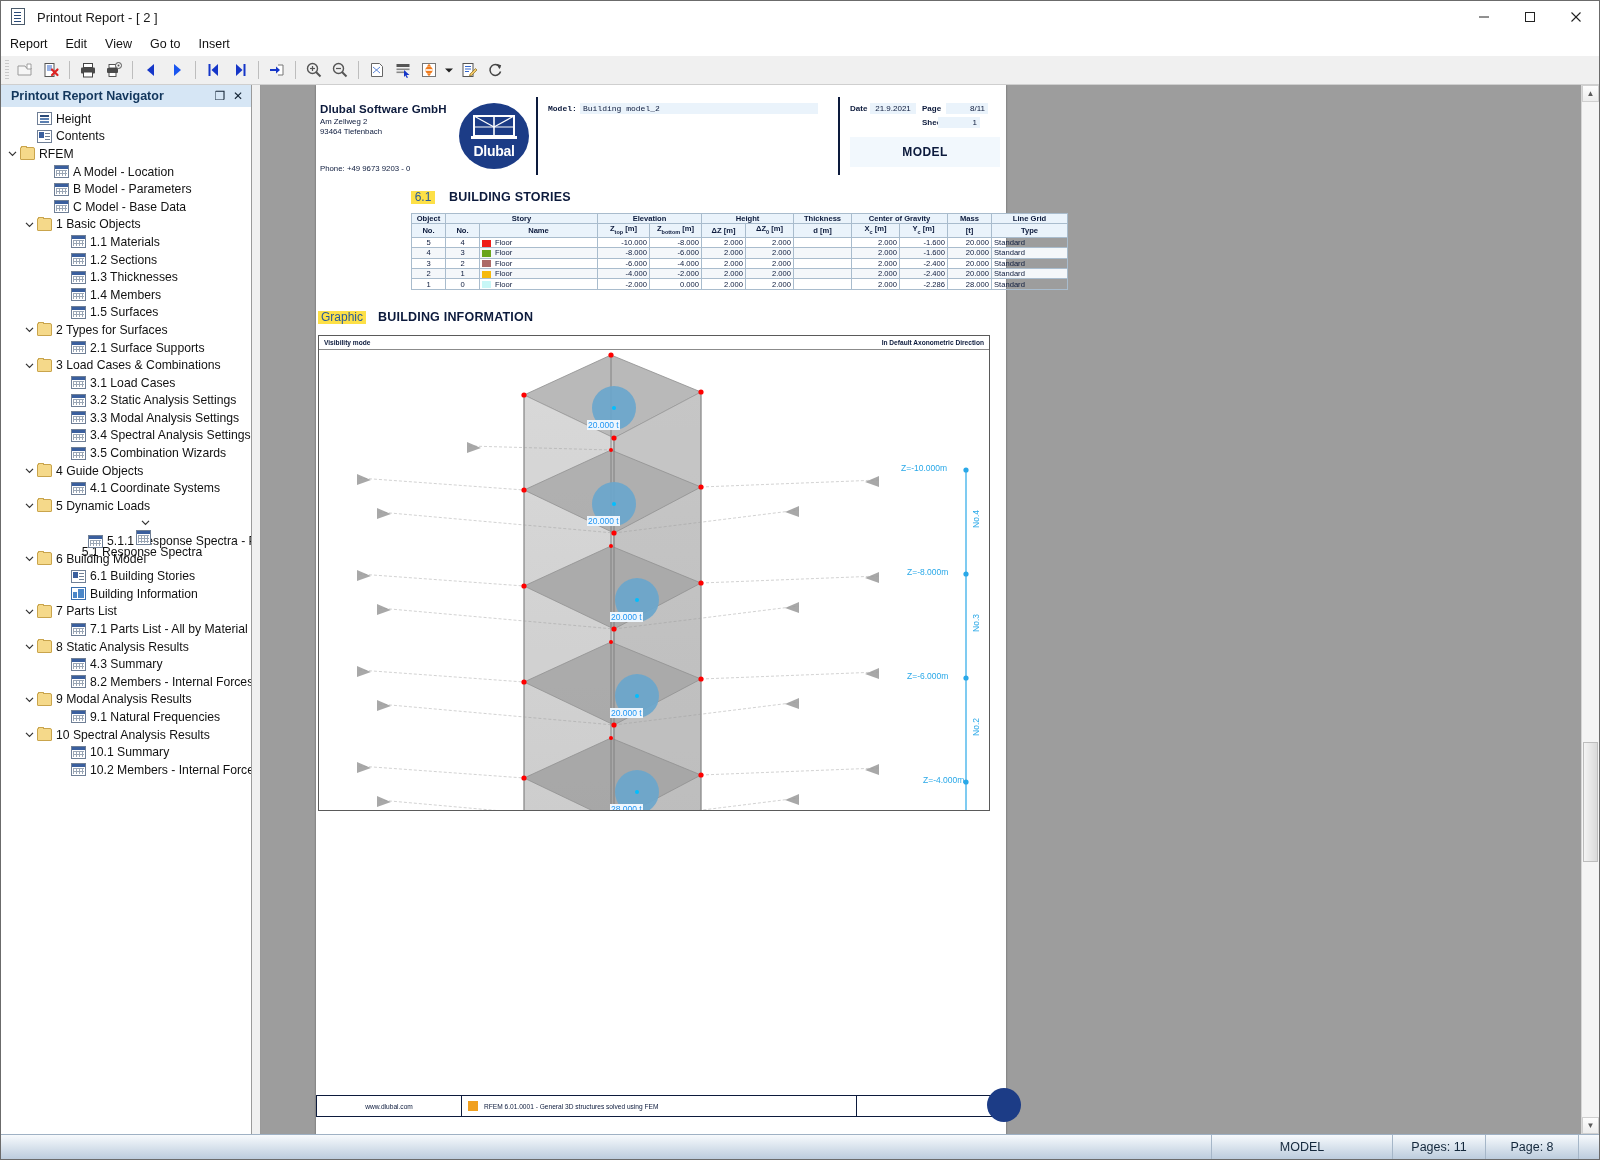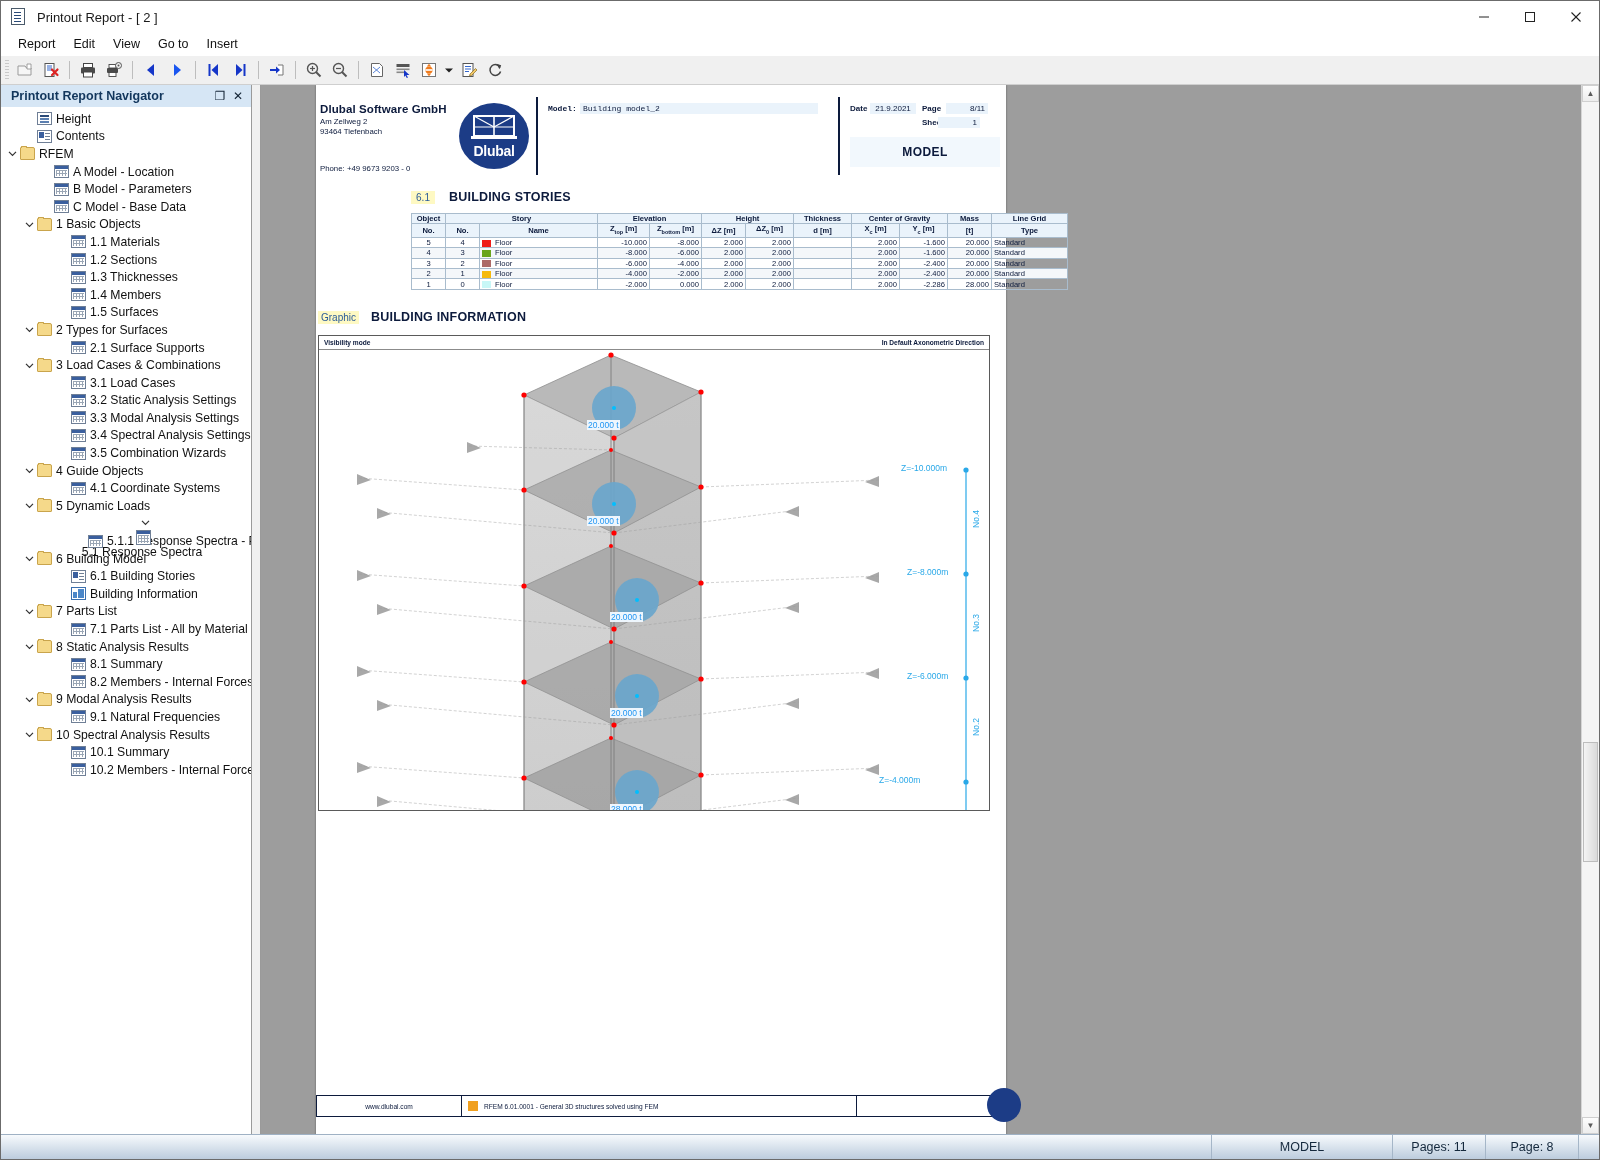--- a/index.html
+++ b/index.html
@@ -15,21 +15,21 @@
   .titlebar{height:32px;background:#ffffff;display:flex;align-items:center;flex:0 0 auto;}
   .titlebar .tb-icon{width:18px;height:18px;margin-left:10px;margin-right:8px;position:relative;}
   .doc-glyph{width:14px;height:17px;border:1px solid #4a5a6a;background:#fff;position:relative;box-sizing:border-box;}
   .doc-glyph:before{content:"";position:absolute;left:2px;right:3px;top:3px;height:1px;background:#2a4a78;box-shadow:0 3px 0 #2a4a78,0 6px 0 #2a4a78,0 9px 0 #2a4a78;}
   .titlebar .tb-title{font-size:13px;color:#1a1a1a;}
   .tb-spacer{flex:1;}
   .tb-btn{width:46px;height:31px;display:flex;align-items:center;justify-content:center;cursor:default;}
   .tb-btn svg{display:block;}
 
   
-  .menubar{height:22px;background:#fff;display:flex;align-items:center;padding-left:8px;flex:0 0 auto;border-bottom:1px solid #fff;}
+  .menubar{height:22px;background:#fff;display:flex;align-items:center;flex:0 0 auto;border-bottom:1px solid #fff;}
   .menubar .mi{font-size:12.5px;padding:2px 9px;color:#111;cursor:default;}
 
   
   .toolbar{height:28px;background:#f0f0f0;display:flex;align-items:center;padding-left:4px;flex:0 0 auto;border-bottom:1px solid #cfcfcf;}
   .tool{width:26px;height:24px;display:flex;align-items:center;justify-content:center;cursor:default;}
   .tsep{width:1px;height:18px;background:#bdbdbd;margin:0 5px;}
   .grip{width:4px;height:20px;margin-right:3px;
      background-image:linear-gradient(#b8b8b8 1px,transparent 1px);background-size:2px 3px;opacity:.7;}
 
   
@@ -95,21 +95,21 @@
   .dlubal-logo{position:absolute;left:143px;top:6px;width:70px;height:66px;border-radius:50%;background:#1c3c86;display:flex;flex-direction:column;align-items:center;justify-content:center;}
   .dl-text{color:#fff;font-weight:bold;font-size:14px;margin-top:2px;letter-spacing:-.3px;}
   .rh-mid{left:224px;top:0;width:300px;height:78px;border-right:2px solid #0c1a3c;font-family:Liberation Mono, monospace;}
   .rh-lbl{font-size:8px;color:#0c1a3c;font-weight:bold;}
   .rh-field{background:#eaf3fb;height:11px;font-size:8px;color:#0c1a3c;padding:1px 3px;box-sizing:border-box;display:flex;align-items:center;}
   .rh-right{left:528px;top:0;width:162px;height:78px;}
   .model-box{position:absolute;left:0;top:40px;width:150px;height:30px;background:#f2f8fd;display:flex;align-items:center;justify-content:center;font-weight:bold;font-size:12px;color:#0c1a3c;letter-spacing:.4px;}
 
   
   .sec{position:absolute;}
-  .sec-tag{display:inline-flex;align-items:center;justify-content:center;min-width:24px;height:13px;background:#fef9c3;color:#2a5b99;font-size:10px;padding:0 3px;box-sizing:border-box;}
+  .sec-tag{display:inline-flex;align-items:center;justify-content:center;min-width:24px;height:13px;background:#fde047;color:#2a5b99;font-size:12px;padding:0 3px;box-sizing:border-box;}
   .sec-title{font-weight:bold;font-size:12.5px;color:#0c1a3c;letter-spacing:.2px;}
 
   table.grid{border-collapse:collapse;font-size:7.6px;color:#0c1a3c;table-layout:fixed;}
   table.grid th,table.grid td{border:1px solid #a9bccd;padding:0 2px;height:10.4px;box-sizing:border-box;font-weight:normal;}
   table.grid thead th{background:#eaf3fb;font-weight:bold;text-align:center;line-height:9px;}
   table.grid tbody td{text-align:right;}
   table.grid tbody tr.alt td{background:#f4f7fa;}
   table.grid tbody td.c{text-align:center;}
   table.grid tbody td.l{text-align:left;}
   .swatch{display:inline-block;width:9px;height:7px;vertical-align:middle;margin-right:4px;border:0;}
@@ -502,21 +502,21 @@
               <svg width="9" height="9" viewBox="0 0 9 9">
                 <path d="M1 2.8 L4.5 6.4 L8 2.8" fill="none" stroke="#333" stroke-width="1.2"></path>
               </svg>
             </span>
             <span class="ticon ic-folder"></span>
             <span class="tlabel">8 Static Analysis Results</span>
           </div>
           <div class="tnode" style="padding-left: 55px;">
             <span class="chev empty"></span>
             <span class="ticon ic-table"></span>
-            <span class="tlabel">8.1 Summary</span>
+            <span class="tlabel">4.3 Summary</span>
           </div>
           <div class="tnode" style="padding-left: 55px;">
             <span class="chev empty"></span>
             <span class="ticon ic-table"></span>
             <span class="tlabel">8.2 Members - Internal Forces by...</span>
           </div>
           <div class="tnode" style="padding-left: 21px;">
             <span class="chev">
               <svg width="9" height="9" viewBox="0 0 9 9">
                 <path d="M1 2.8 L4.5 6.4 L8 2.8" fill="none" stroke="#333" stroke-width="1.2"></path>
@@ -959,21 +959,21 @@
 
                 <div class="mass-label" style="left:268px;top:70px;">20.000 t</div>
                 <div class="mass-label" style="left:268px;top:166px;">20.000 t</div>
                 <div class="mass-label" style="left:291px;top:262px;">20.000 t</div>
                 <div class="mass-label" style="left:291px;top:358px;">20.000 t</div>
                 <div class="mass-label" style="left:291px;top:454px;">28.000 t</div>
 
                 <div class="lev-label" style="left:582px;top:113px;">Z=-10.000m</div>
                 <div class="lev-label" style="left:588px;top:217px;">Z=-8.000m</div>
                 <div class="lev-label" style="left:588px;top:321px;">Z=-6.000m</div>
-                <div class="lev-label" style="left:560px;top:425px;">Z=-4.000m</div>
+                <div class="lev-label" style="left:604px;top:425px;">Z=-4.000m</div>
 
                 <div class="lev-no" style="left:652px;top:160px;">No.4</div>
                 <div class="lev-no" style="left:652px;top:264px;">No.3</div>
                 <div class="lev-no" style="left:652px;top:368px;">No.2</div>
 
               </div>
             </div>
 
             <div class="footer" style="top:1010px;">
               <div class="f-cell" style="width:145px;">www.dlubal.com</div>

